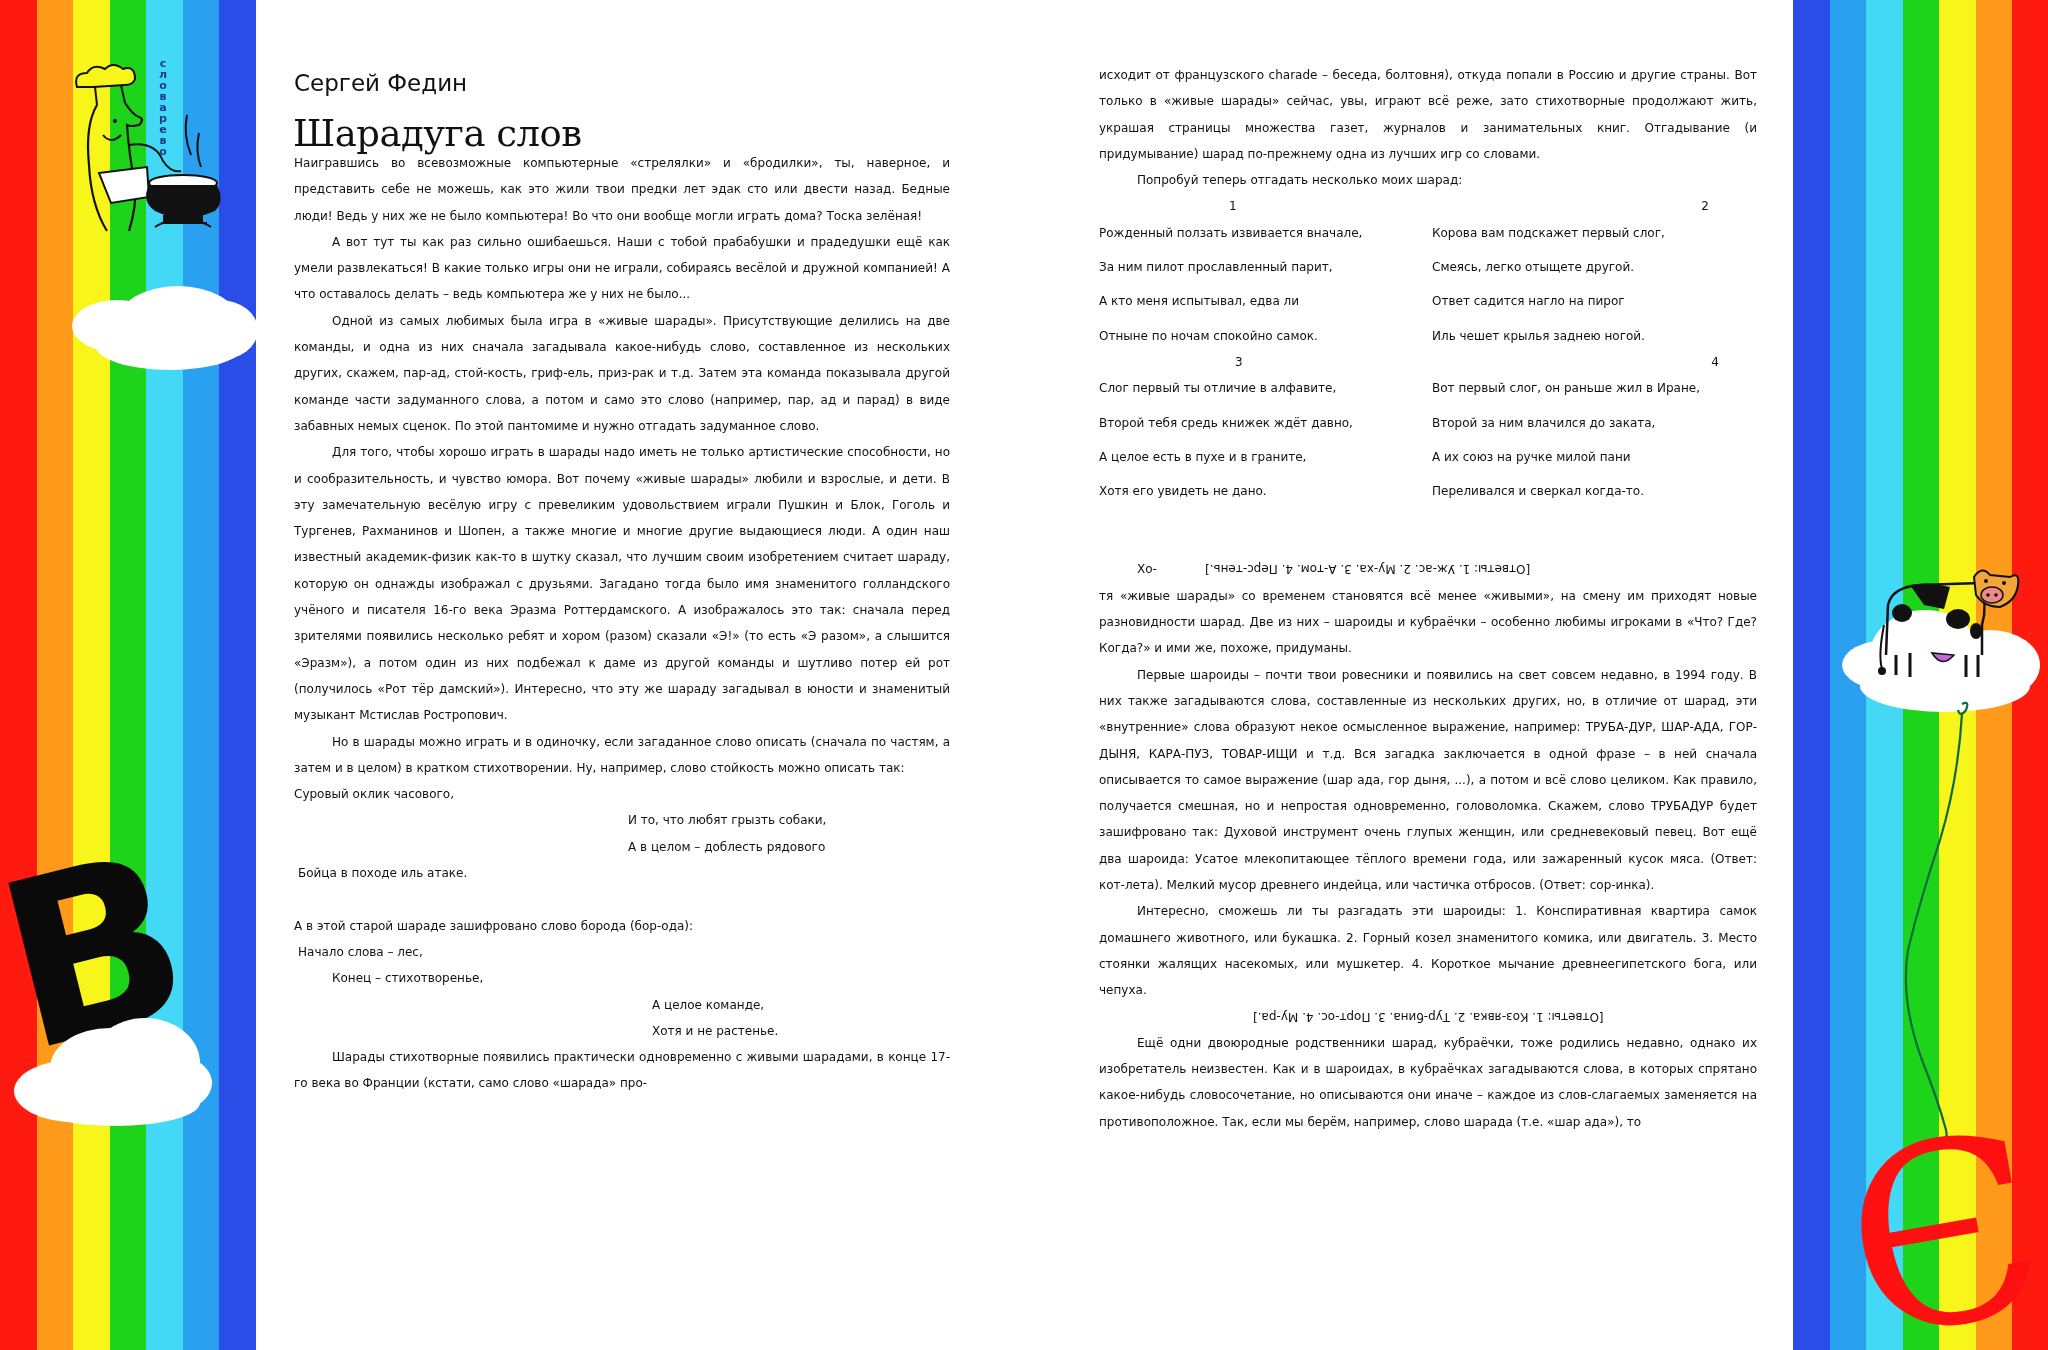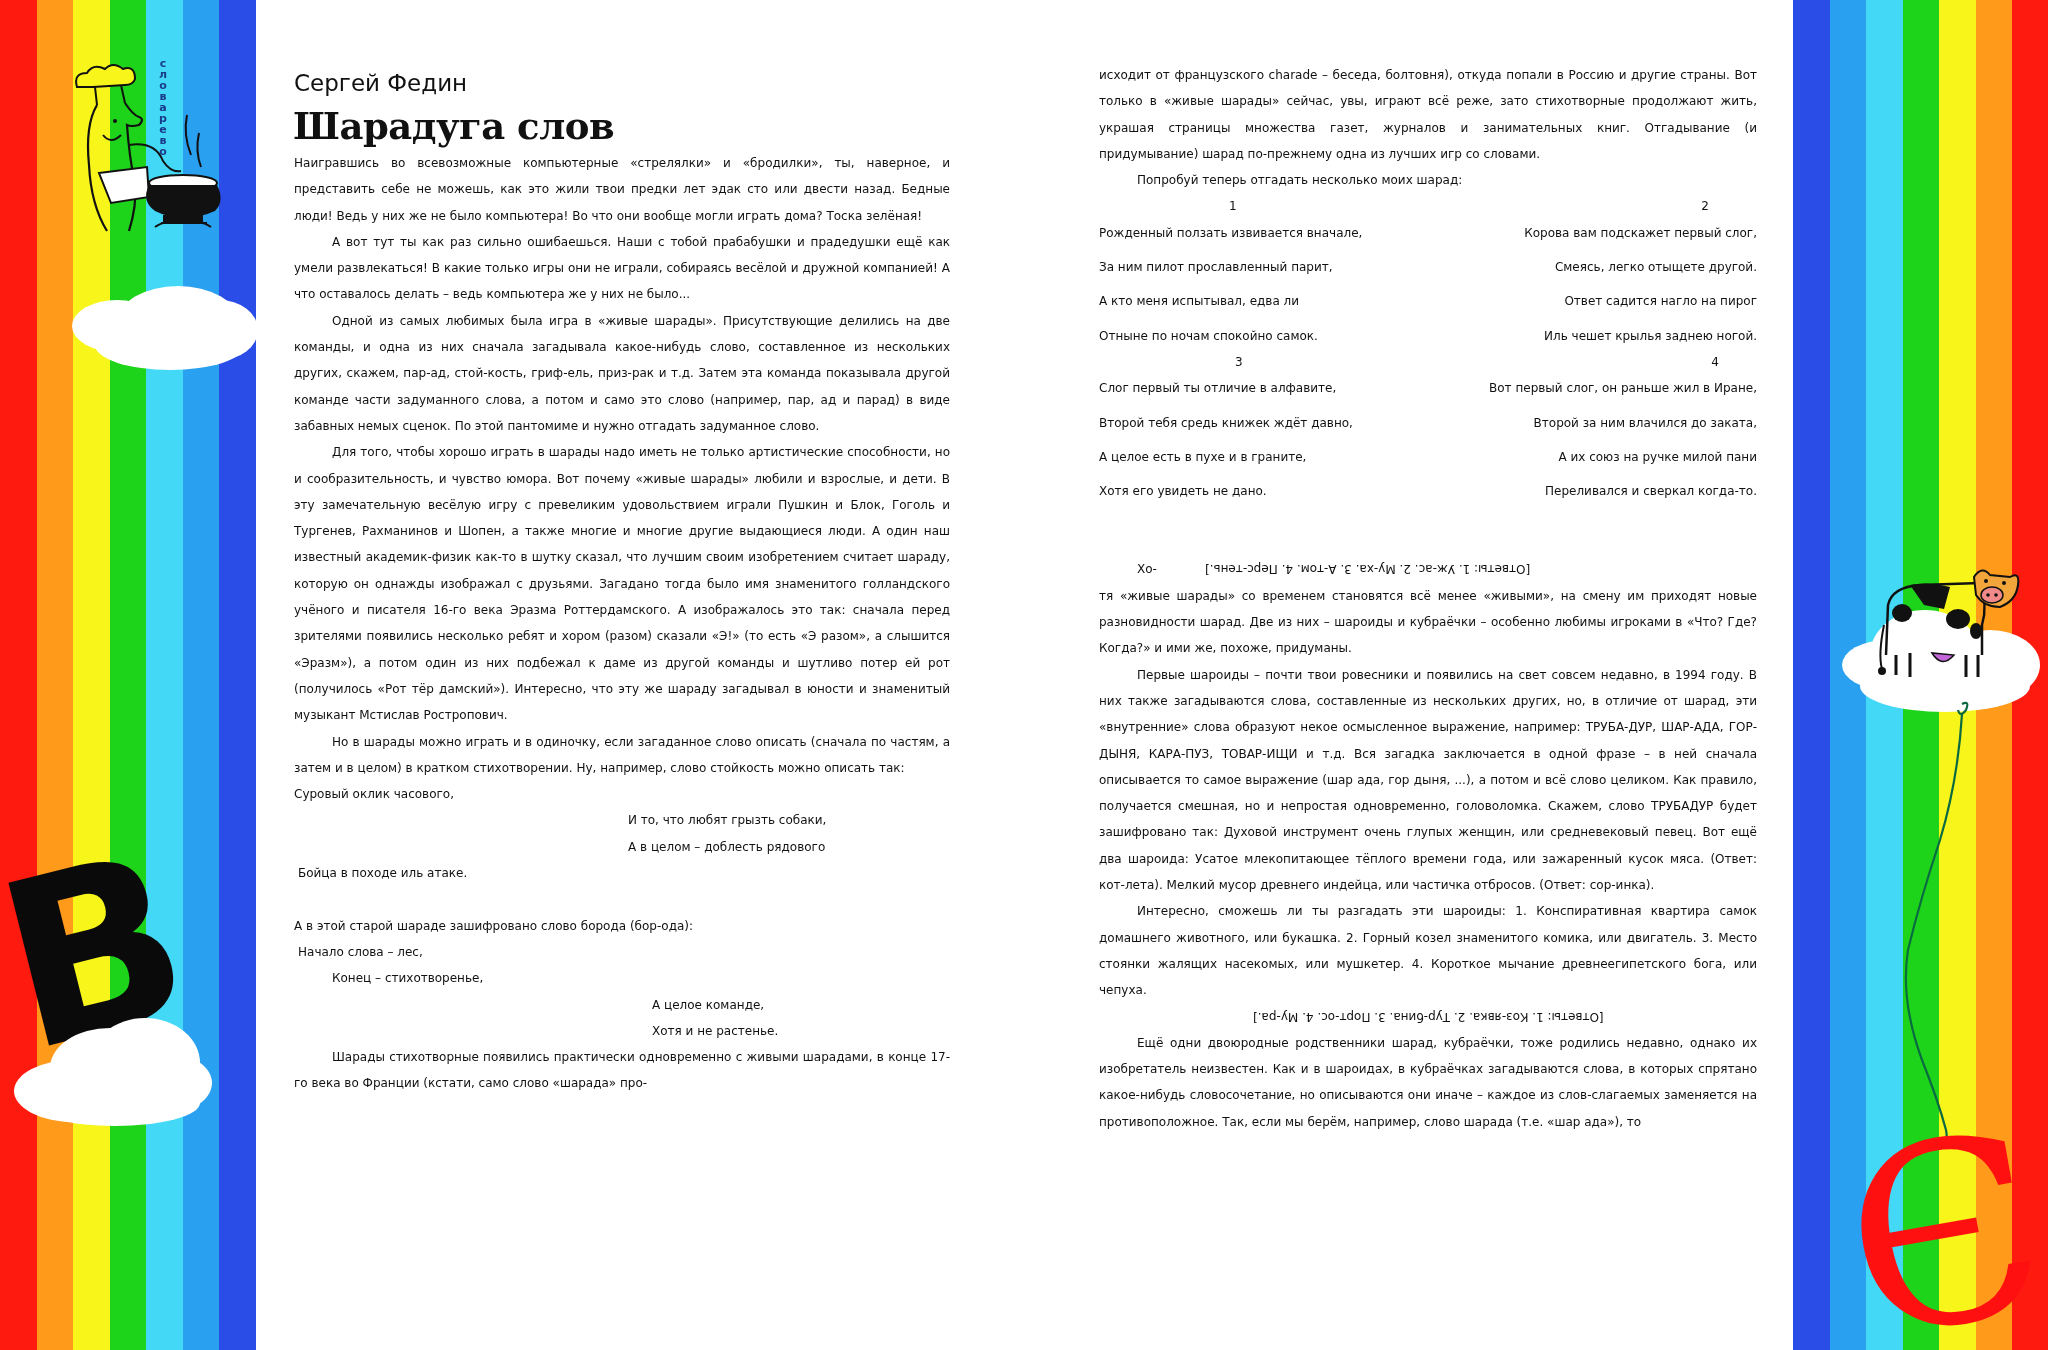--- a/index.html
+++ b/index.html
@@ -15,28 +15,28 @@
   #rainbow-right { left: 1793px; }
 
   .col { position: absolute; font-size: 12px; line-height: 26.3px; }
   #col-left { left: 294px; top: 150px; width: 656px; }
   #col-right { left: 1099px; top: 62px; width: 658px; }
   .p { text-align: justify; text-align-last: left; margin: 0; }
   .ind { text-indent: 38px; }
   .line { white-space: nowrap; }
 
   #author { position: absolute; left: 294px; top: 70px; font-size: 23px; font-family: "DejaVu Sans", sans-serif; }
-  #title { position: absolute; left: 293px; top: 104px; font-size: 37px; font-weight: bold; font-family: "DejaVu Serif", "Liberation Serif", serif; letter-spacing: -0.5px; }
+  #title { position: absolute; left: 293px; top: 112px; font-size: 37px; font-weight: normal; font-family: "DejaVu Serif", "Liberation Serif", serif; letter-spacing: -0.5px; }
 
   .poem { margin: 0; }
   .poem .line { display: block; }
 
   .grid2 { display: grid; grid-template-columns: 1fr 1fr; gap: 8px; }
   .grid2 .l { text-align: left; white-space: nowrap; }
-  .grid2 .r { text-align: right; white-space: nowrap; }
+  .grid2 .r { text-align: left; white-space: nowrap; }
   .num { text-align: center; }
   .num-row { display: grid; grid-template-columns: 1fr 1fr; }
   .num-row .n1 { padding-left: 130px; text-align: left; }
   .num-row .n2 { text-align: right; padding-right: 48px; }
 
   .upside { display: inline-block; transform: rotate(180deg); }
 
   .cloud { position: absolute; background: #fff; border-radius: 50%; }
   .deco { position: absolute; }
 </style>

